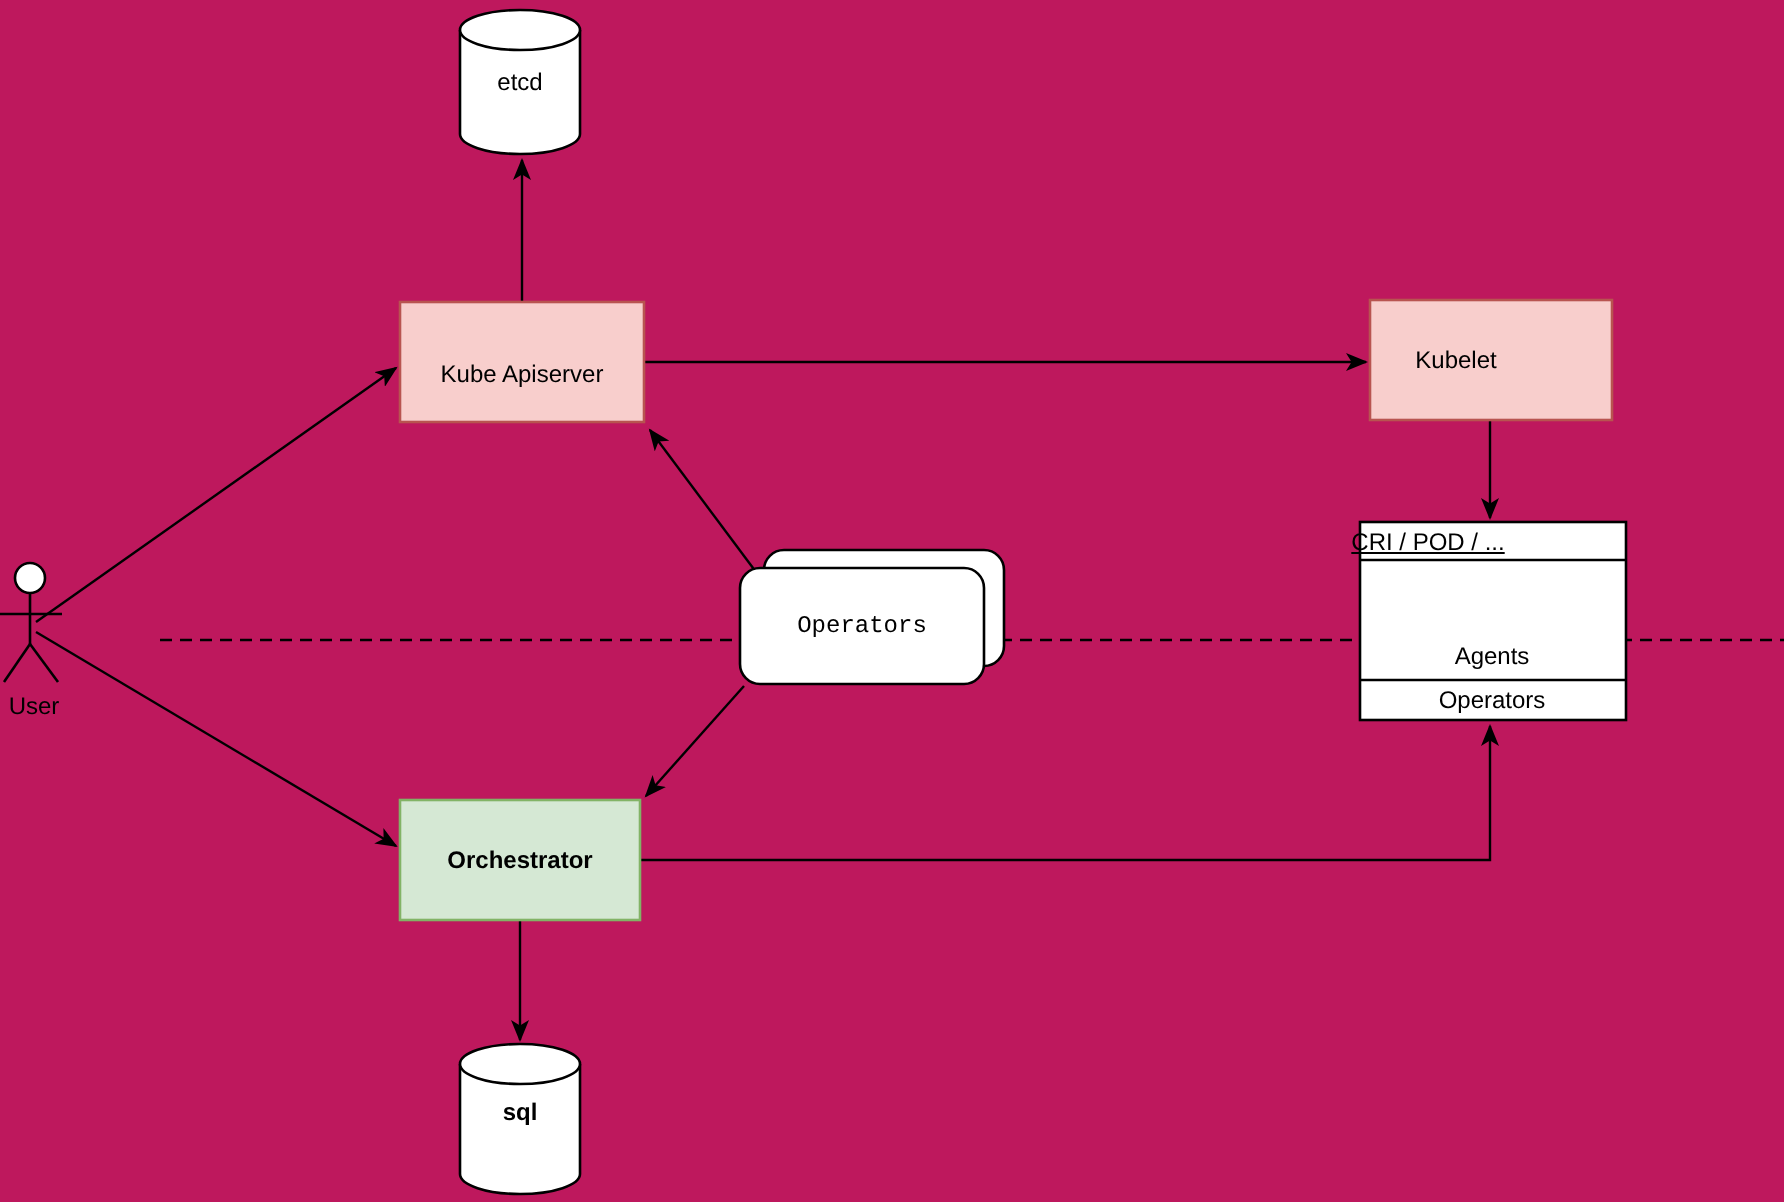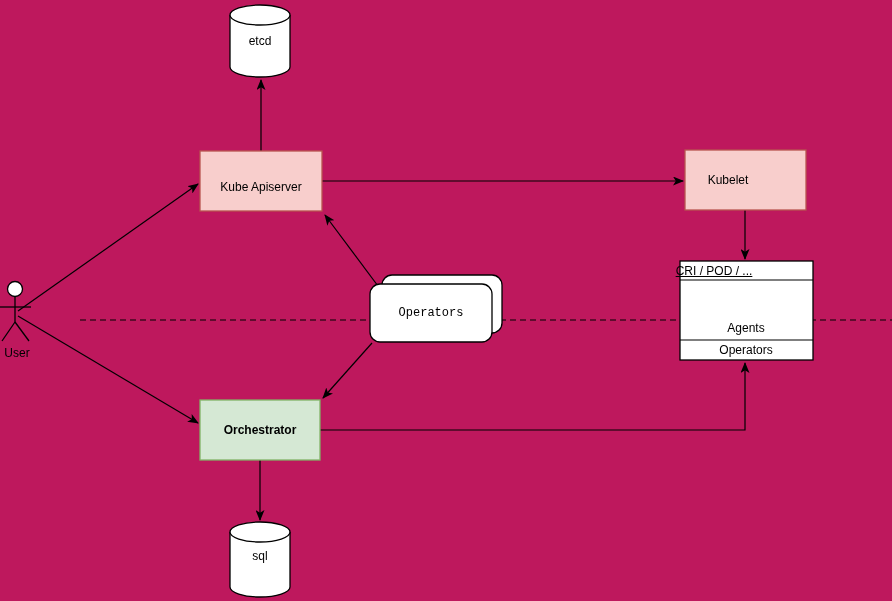--- a/index.html
+++ b/index.html
@@ -122,21 +122,21 @@
   <div class="label" style="left:260px; top:41px;">etcd</div>
 
   <div class="label" style="left:261px; top:187px;">Kube Apiserver</div>
 
   <div class="label" style="left:728px; top:180px;text-align:center;">Kubelet</div>
 
   <div class="label" style="left:431px; top:313px;font-family:Liberation Mono, monospace;">Operators</div>
 
   <div class="label" style="left:260px; top:430px;font-weight:bold;">Orchestrator</div>
 
-  <div class="label" style="left:260px; top:556px;">sql</div>
+  <div class="label" style="left:260px; top:556px;font-weight:bold;">sql</div>
 
   <div class="label" style="left:17px; top:353px;">User</div>
 
   <div class="label" style="left:714px; top:271px;text-decoration:underline;">CRI / POD / ...</div>
 
   <div class="label" style="left:746px; top:328px;">Agents</div>
 
   <div class="label" style="left:746px; top:350px;">Operators</div>
 
 </div>

